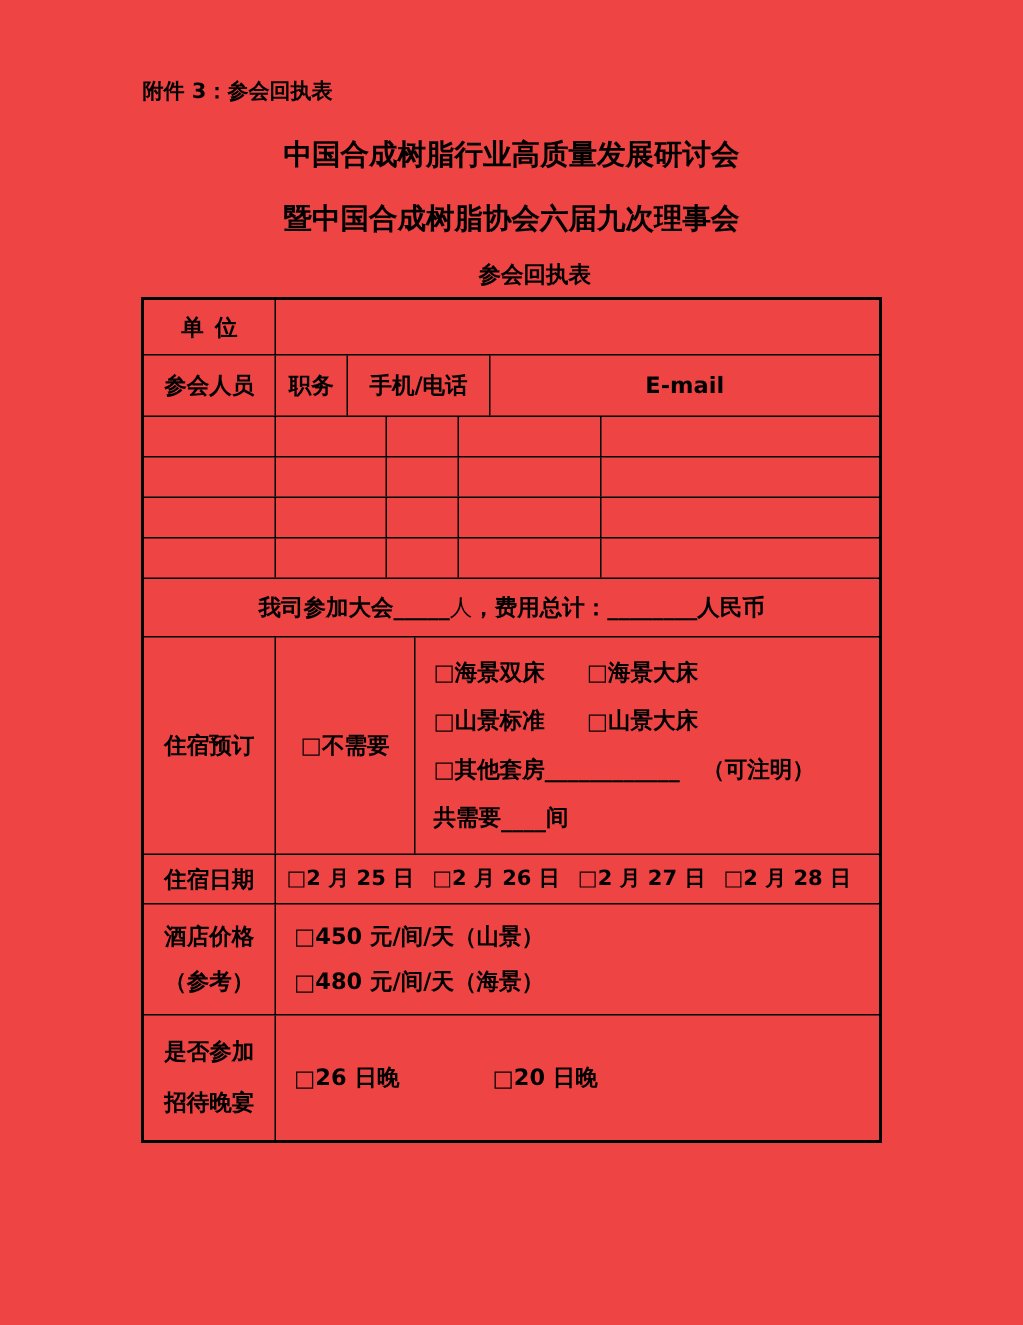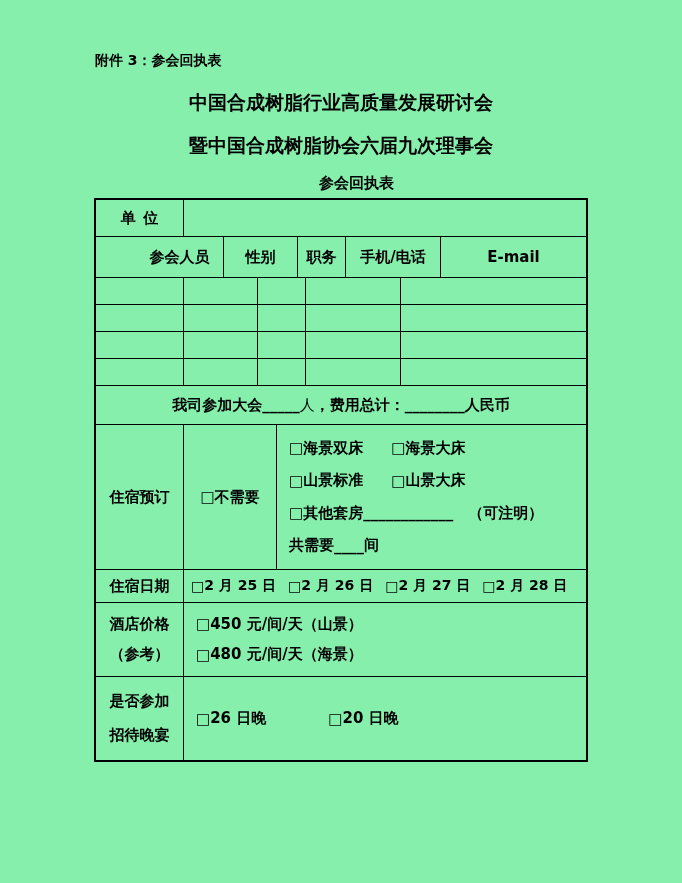--- a/index.html
+++ b/index.html
@@ -1,21 +1,21 @@
 <!DOCTYPE html>
 <html><head>
 <meta charset="utf-8">
 <style>
   * { box-sizing: border-box; margin: 0; padding: 0; }
   html, body { background: #ffffff; }
   .page {
     position: relative;
     width: 682px;
     height: 883px;
-    background: #86efac;
+    background: #ef4444;
     color: #000;
     font-family: "DejaVu Sans", "Liberation Sans", sans-serif;
     font-weight: 700;
     overflow: hidden;
   }
   .attachment {
     position: absolute; left: 95px; top: 52px;
     font-size: 14px; white-space: pre;
   }
   .title {
@@ -43,21 +43,21 @@
   }
   .cell:first-child { border-left: none; }
   .center { justify-content: center; }
   .col-label  { width: 87px; flex: none; }
   .col-gender { width: 74px; flex: none; }
   .col-title  { width: 48px; flex: none; }
   .col-phone  { width: 95px; flex: none; }
   .col-rest   { flex: 1; }
 
   .h-unit   { height: 36px; }
-  .h-head   { height: 41px; padding-left: 40px; }
+  .h-head   { height: 41px; }
   .h-empty  { height: 27px; }
   .h-sum    { height: 39px; text-align: center; }
   .h-lodge  { height: 145px; }
   .h-date   { height: 33px; }
   .h-price  { height: 74px; }
   .h-dinner { height: 84px; }
 
   .stack {
     flex-direction: column;
     justify-content: space-evenly;
@@ -95,23 +95,20 @@
       <div class="cell col-label center">
         <span>单  位</span>
       </div>
       <div class="cell col-rest"></div>
     </div>
 
     <div class="row h-head">
       <div class="cell col-label center">
         <span>参会人员</span>
       </div>
-      <div class="cell col-gender center">
-        <span>性别</span>
-      </div>
       <div class="cell col-title center">
         <span>职务</span>
       </div>
       <div class="cell col-phone center">
         <span>手机/电话</span>
       </div>
       <div class="cell col-rest center">
         <span>E-mail</span>
       </div>
     </div>

